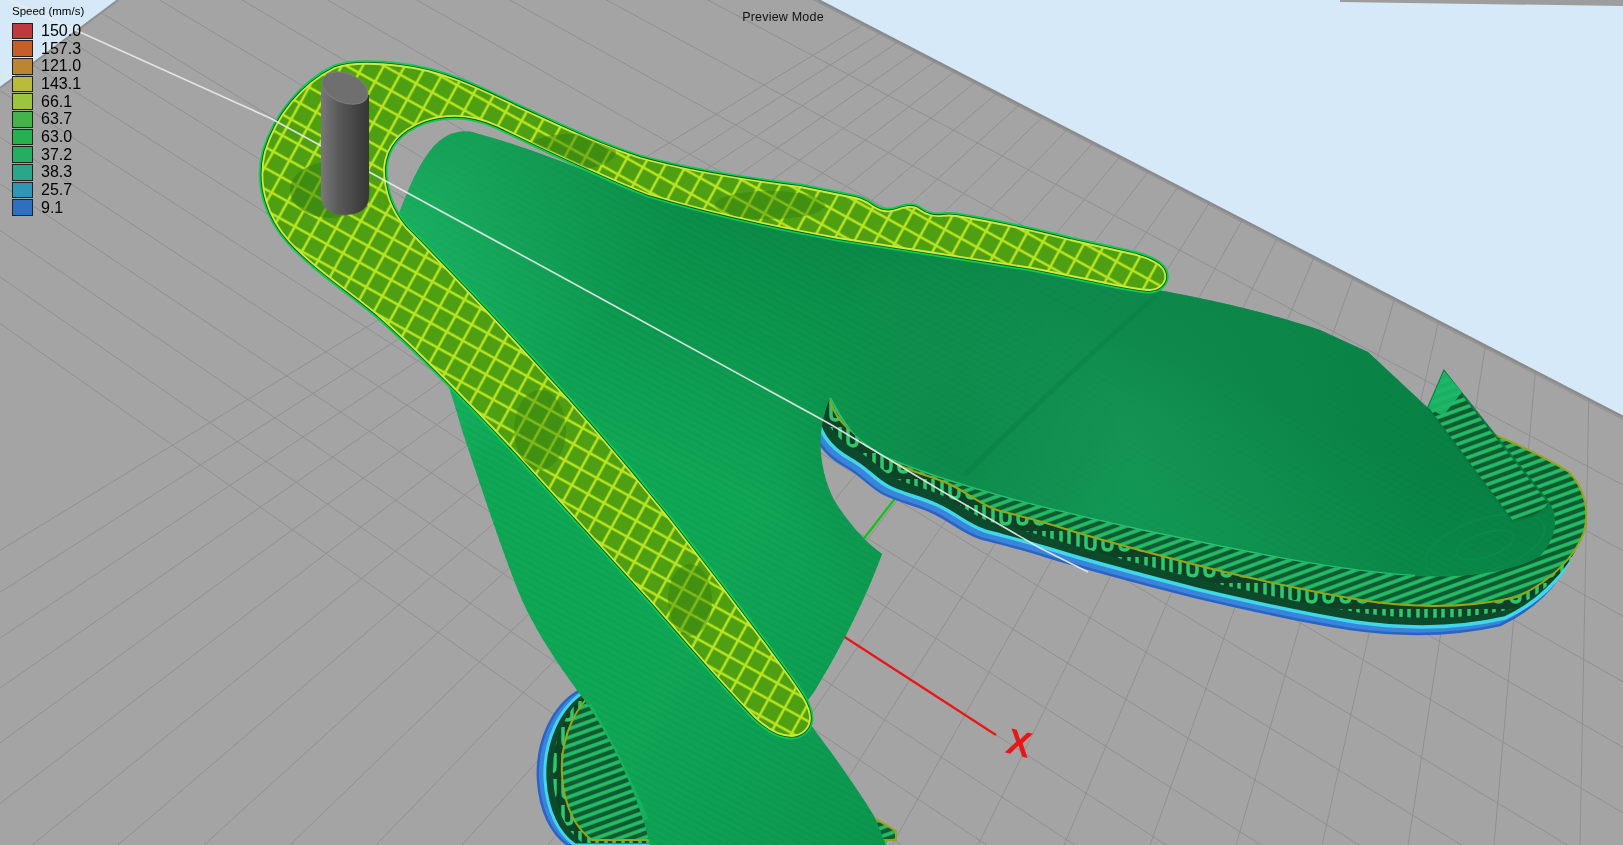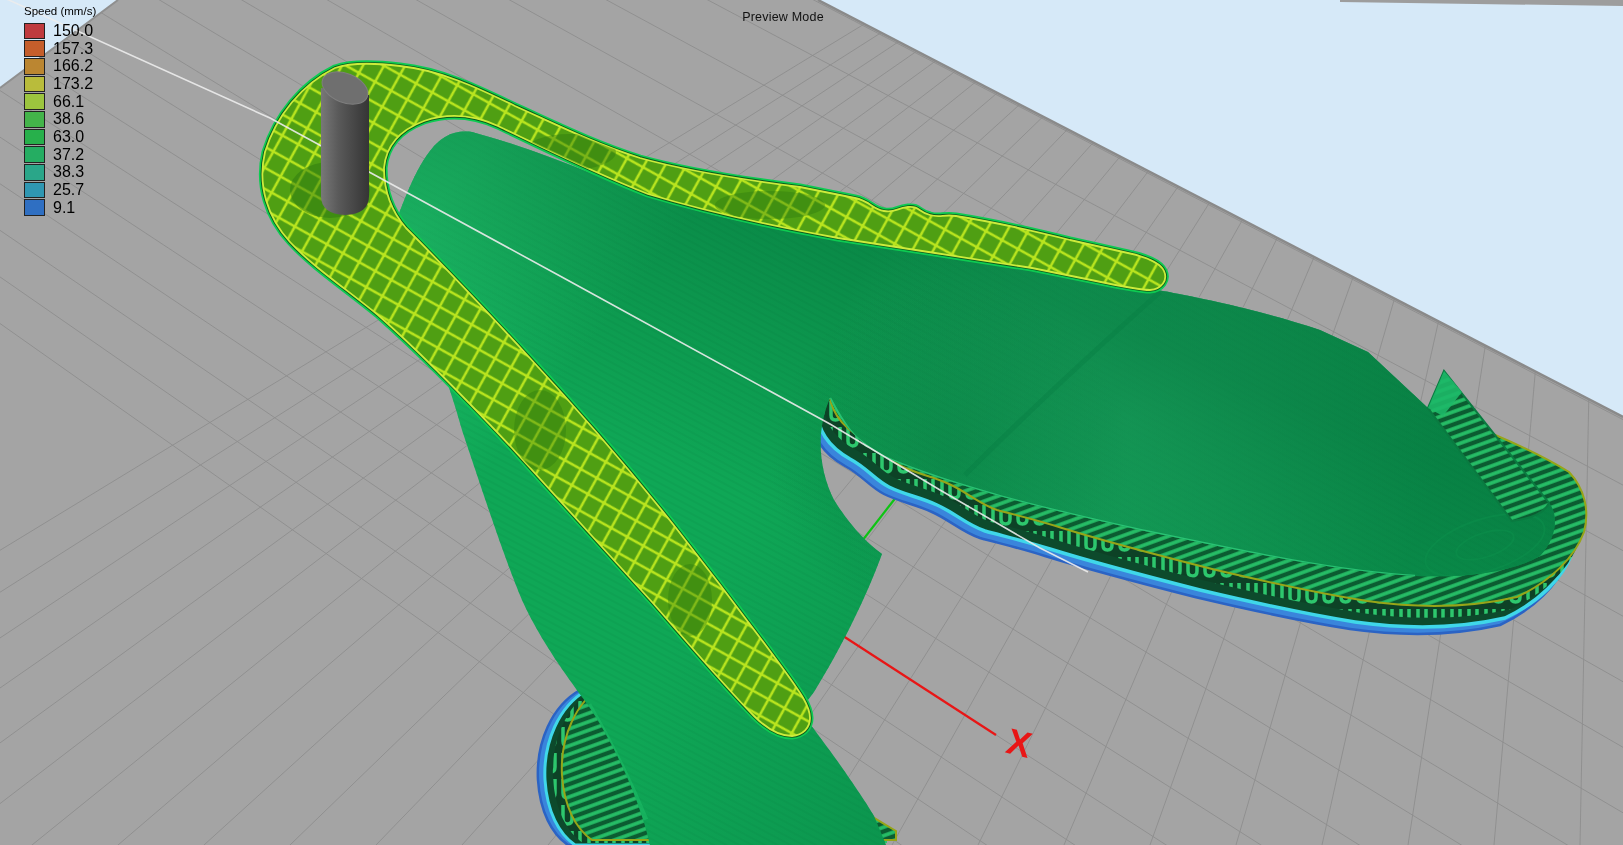--- a/index.html
+++ b/index.html
@@ -1,20 +1,20 @@
 <!DOCTYPE html>
 <html><head>
 <meta charset="utf-8">
 <style>
   html,body{margin:0;padding:0;background:#d6e9f8;font-family:"Liberation Sans",sans-serif;}
   #app{position:relative;width:1623px;height:845px;overflow:hidden;}
   #scene{position:absolute;left:0;top:0;}
   #preview-mode{position:absolute;left:0;top:10px;width:1566px;text-align:center;
     font-size:12.5px;color:#111;letter-spacing:.2px;}
-  #legend{position:absolute;left:24px;top:5px;}
+  #legend{position:absolute;left:12px;top:5px;}
   #legend .ltitle{font-size:11.5px;color:#000;margin-bottom:5px;}
   .lrow{display:flex;align-items:center;height:17.7px;}
   .sw{display:inline-block;width:21px;height:16.7px;border:1px solid #222;box-sizing:border-box;}
   .lv{font-size:16px;color:#000;margin-left:8px;}
 </style>
 </head>
 <body>
 
 <div id="app">
 
@@ -238,33 +238,33 @@
   <div class="lrow">
         <span class="sw" style="background:#bf3a3e"></span>
         <span class="lv">150.0</span>
       </div>
   <div class="lrow">
         <span class="sw" style="background:#c55e2b"></span>
         <span class="lv">157.3</span>
       </div>
   <div class="lrow">
         <span class="sw" style="background:#bb8631"></span>
-        <span class="lv">166.2</span>
+        <span class="lv">121.0</span>
       </div>
   <div class="lrow">
         <span class="sw" style="background:#b9bc3b"></span>
-        <span class="lv">173.2</span>
+        <span class="lv">143.1</span>
       </div>
   <div class="lrow">
         <span class="sw" style="background:#9cc53e"></span>
         <span class="lv">66.1</span>
       </div>
   <div class="lrow">
         <span class="sw" style="background:#43b44a"></span>
-        <span class="lv">38.6</span>
+        <span class="lv">63.7</span>
       </div>
   <div class="lrow">
         <span class="sw" style="background:#27b04b"></span>
         <span class="lv">63.0</span>
       </div>
   <div class="lrow">
         <span class="sw" style="background:#25ad62"></span>
         <span class="lv">37.2</span>
       </div>
   <div class="lrow">

